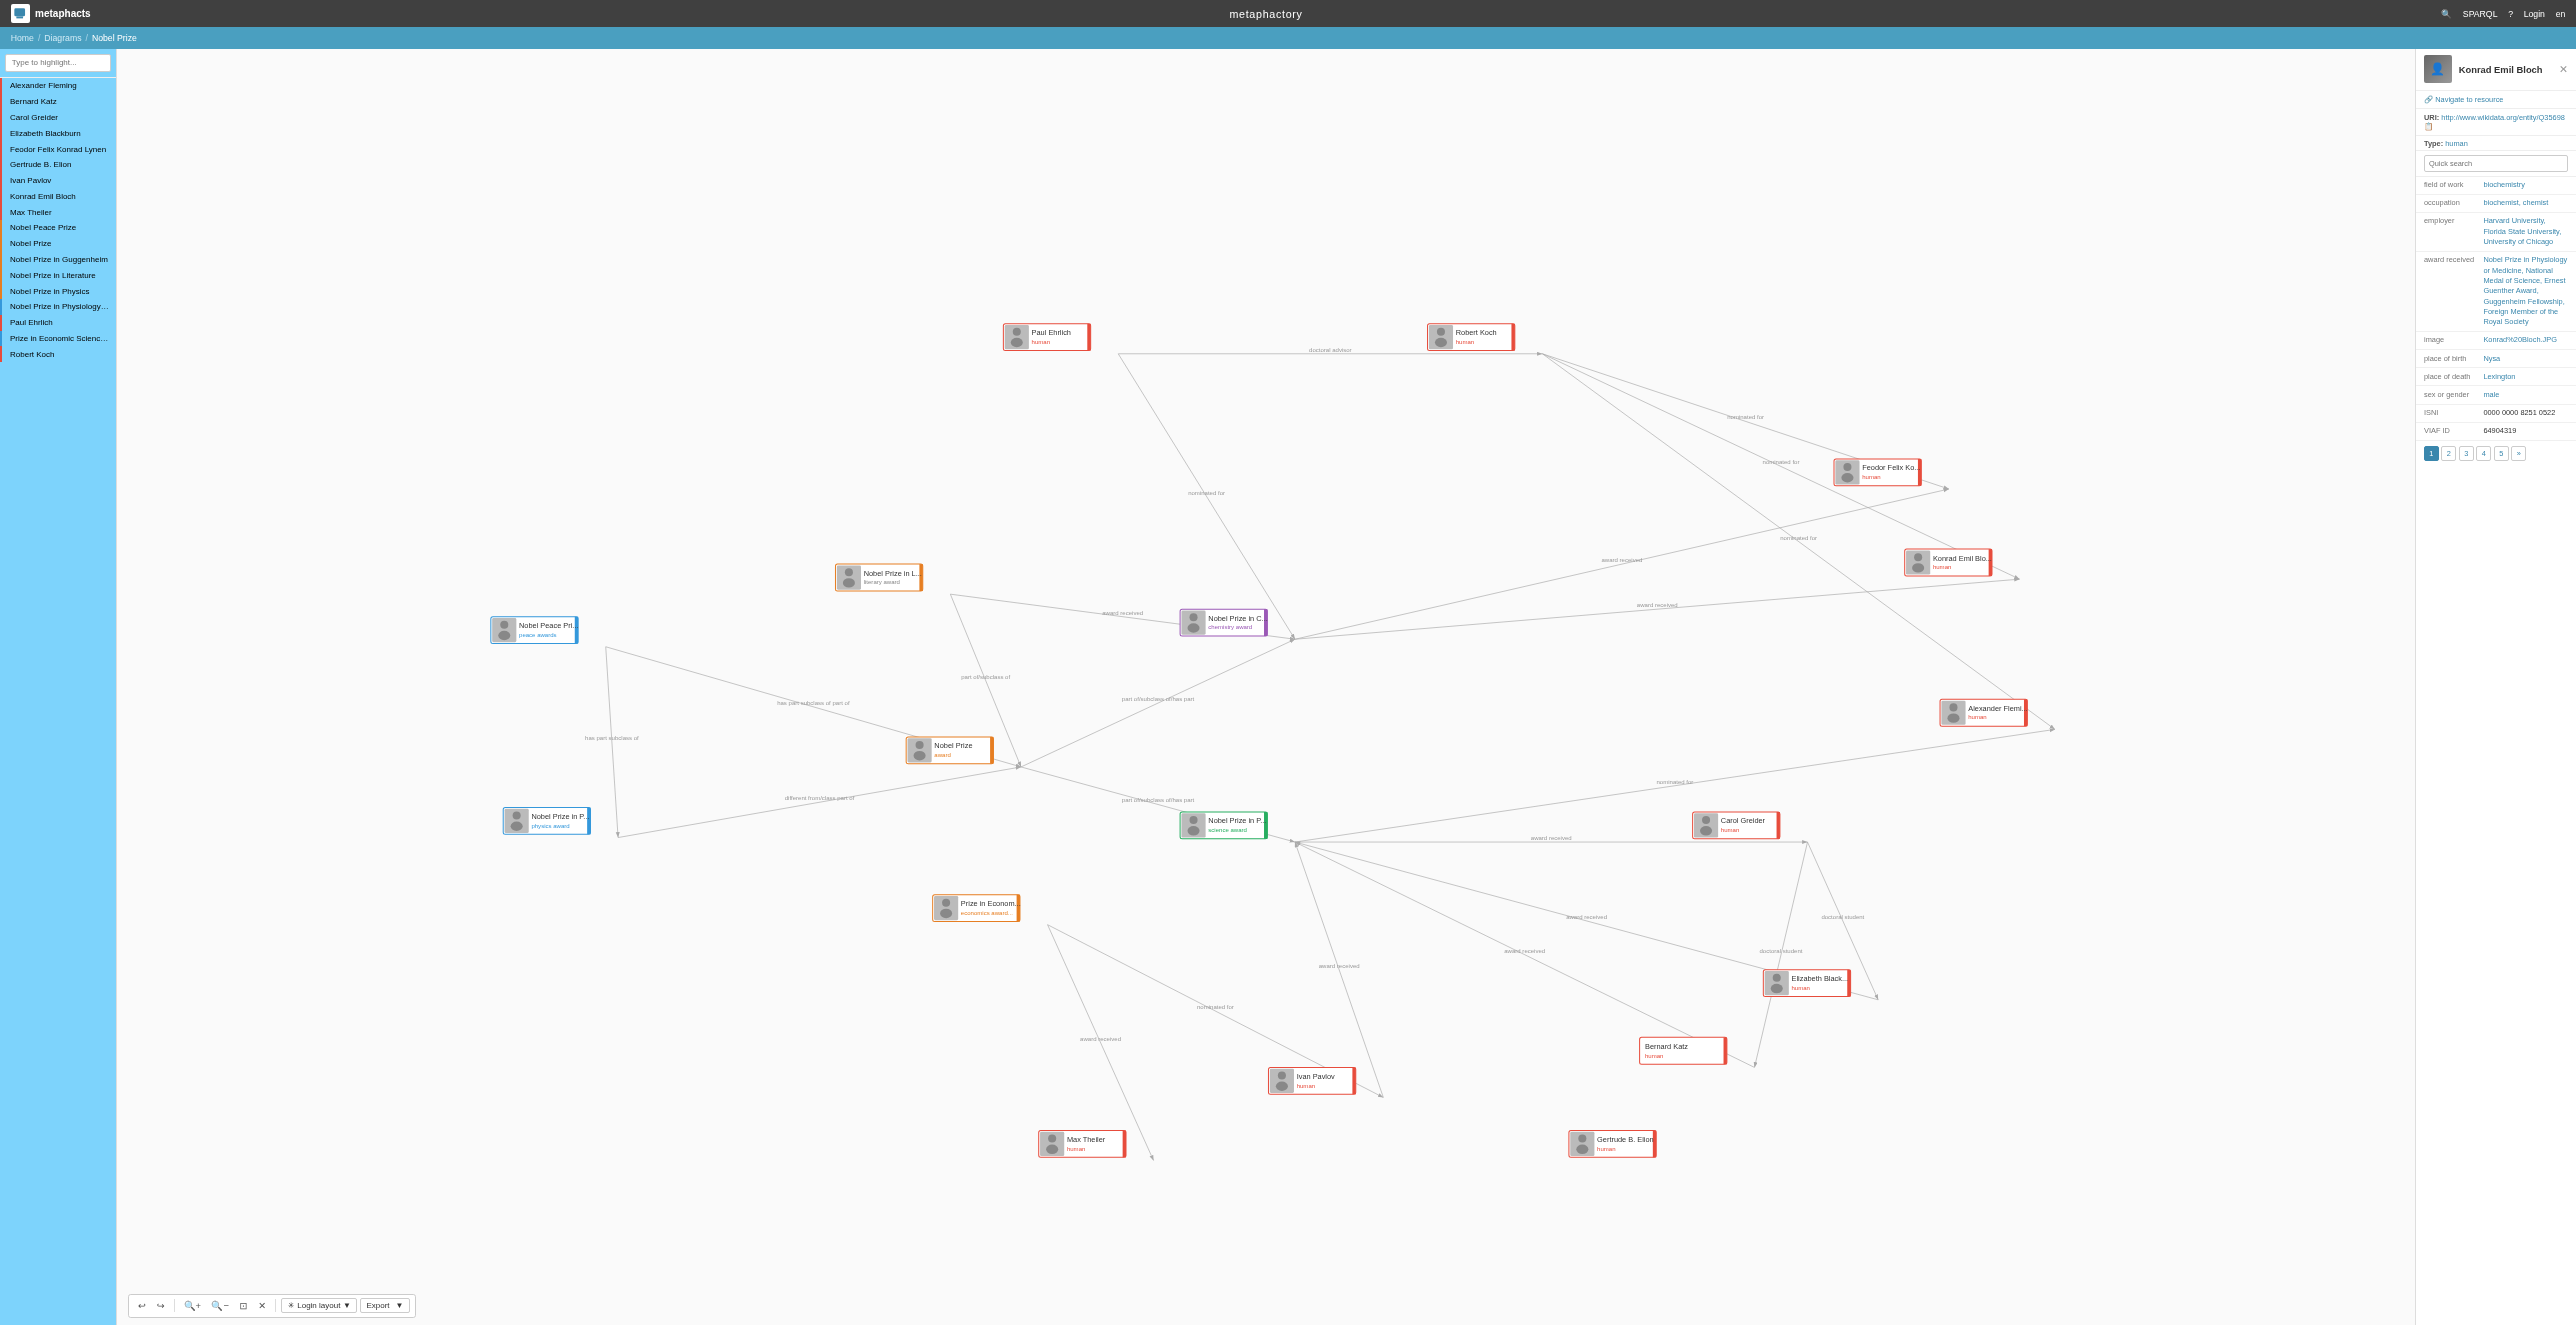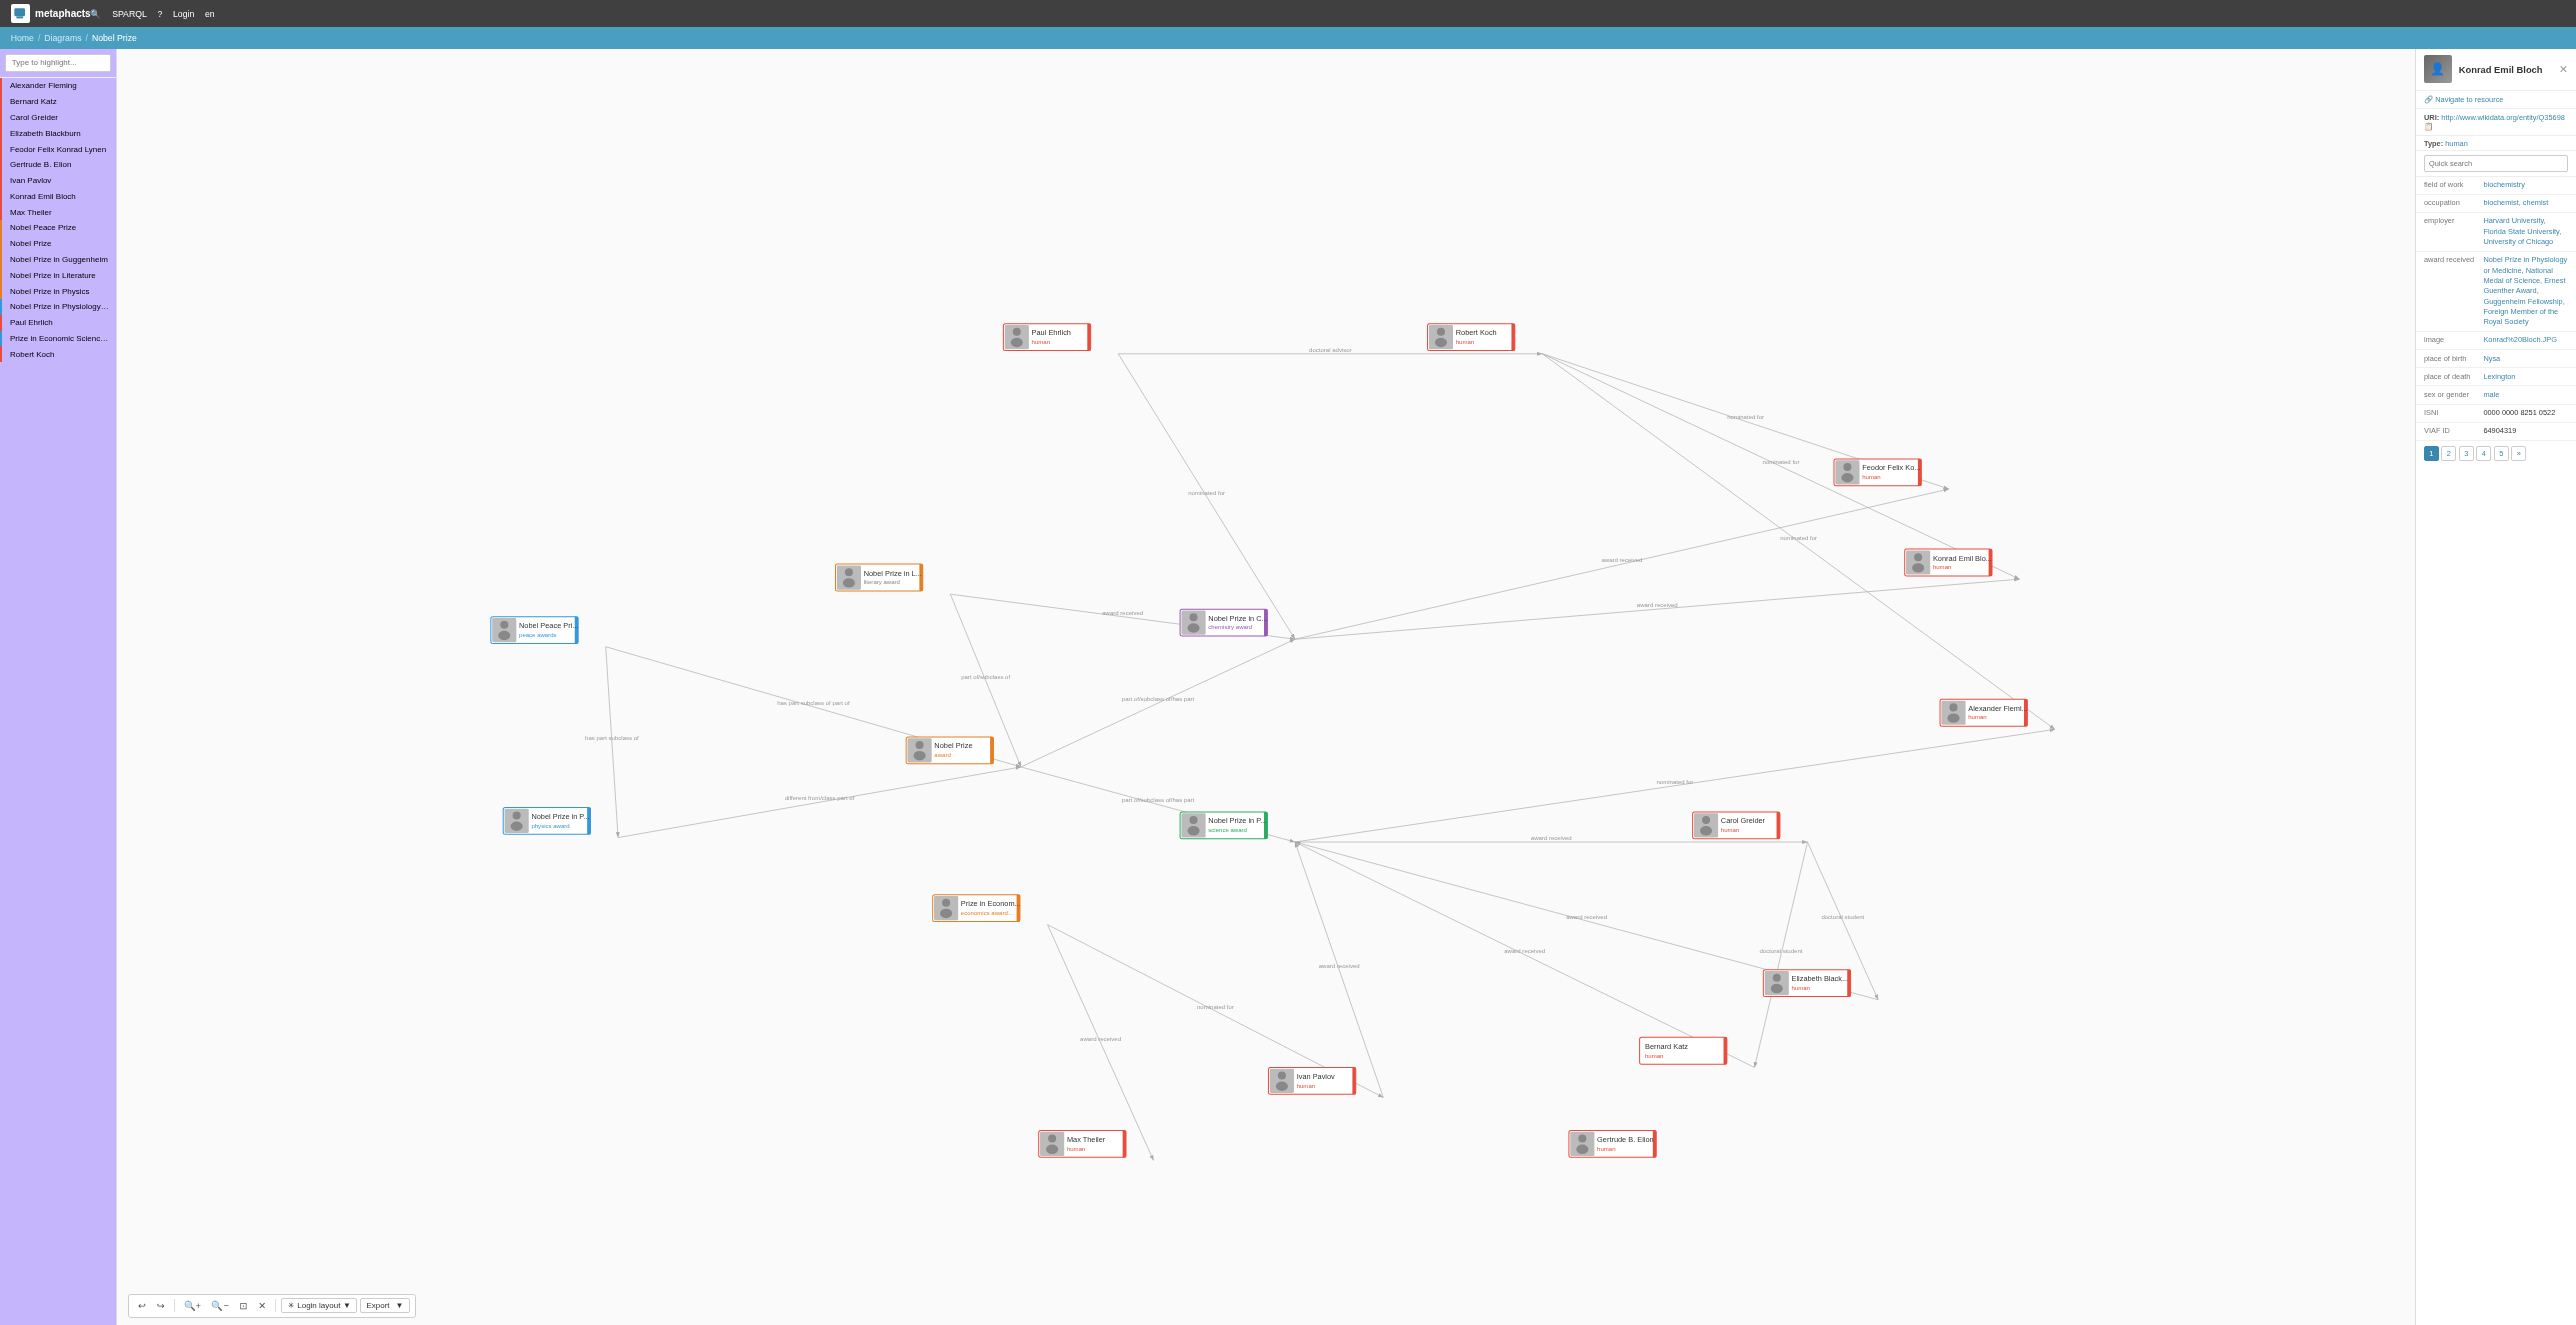--- a/index.html
+++ b/index.html
@@ -42,21 +42,21 @@
 
     
     #main {
       display: flex;
       height: calc(100vh - 48px);
     }
 
     
     #sidebar {
       width: 117px;
-      background: #c4b5fd;
+      background: #7dd3fc;
       border-right: 0.7px solid #ddd;
       display: flex;
       flex-direction: column;
       overflow: hidden;
     }
     #sidebar-search {
       padding: 5.4px;
       border-bottom: 0.7px solid #eee;
     }
     #sidebar-search input {
@@ -273,20 +273,21 @@
 <div id="topnav">
   <div class="logo">
     <div class="logo-icon">
       <svg viewBox="0 0 20 20" fill="#3a87ad">
         <rect x="2" y="2" width="16" height="12" rx="2" fill="#3a87ad"></rect>
         <rect x="5" y="14" width="10" height="3" fill="#3a87ad"></rect>
       </svg>
     </div>
     <span>metaphacts</span>
   </div>
+  <div class="center">metaphactory</div>
   <div class="right">
     <span title="Search">🔍</span>
     <span>SPARQL</span>
     <span>?</span>
     <span>Login</span>
     <span>en</span>
   </div>
 </div>
 
 <div id="breadcrumb">

